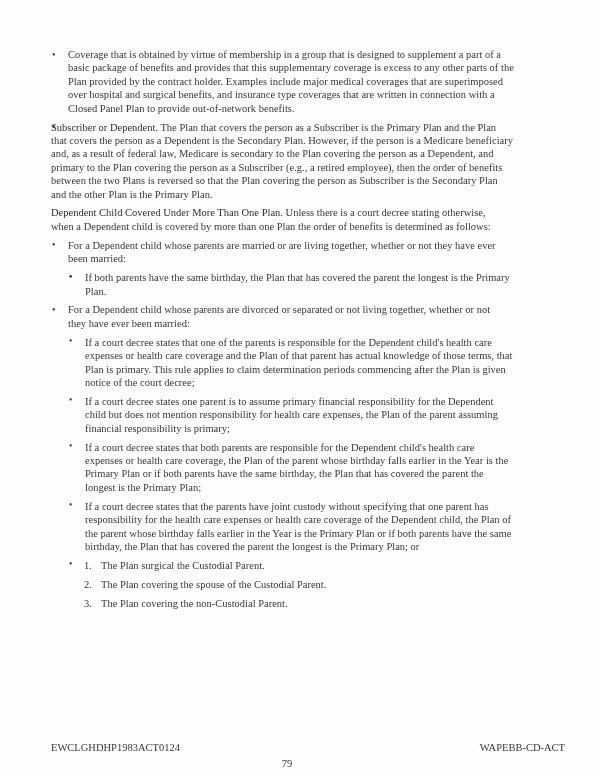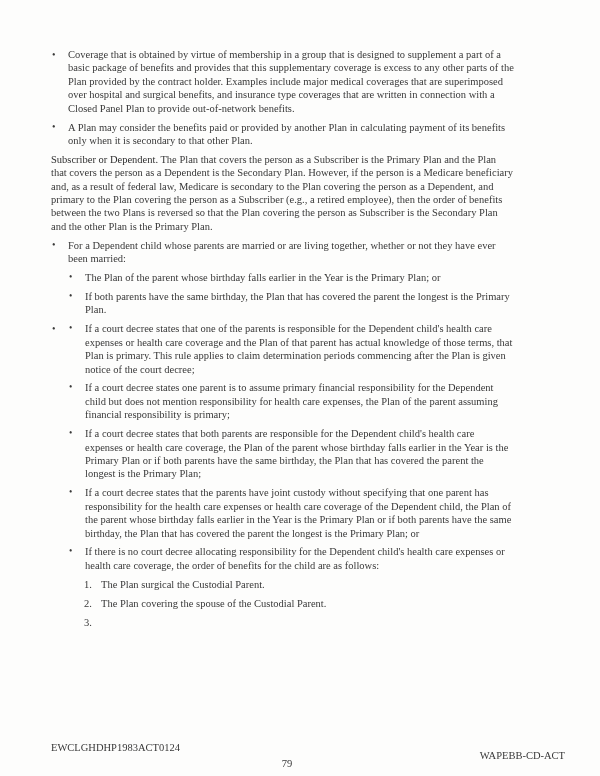--- a/index.html
+++ b/index.html
@@ -28,73 +28,76 @@
   .li2 > .marker { position:absolute; left:18px; top:-0.5px; font-size:9.5px; }
   .numitem { position:relative; padding-left:50px; }
   .numitem > .marker { position:absolute; left:33px; top:0; }
   .footer {
     position:absolute;
     left:51px; right:35px; top:741px;
     height:14px;
   }
   .footer-left { position:absolute; left:0; top:0; }
   .footer-center { position:absolute; left:186px; width:100px; text-align:center; top:16px; }
-  .footer-right { position:absolute; right:0; top:0;margin-top:8px; }
+  .footer-right { position:absolute; right:0; top:0; }
 </style>
 </head>
 <body>
 
 <div class="page">
   <div class="content">
 
     <div class="block li1">
       <span class="marker">•</span>
       <span class="txt">Coverage that is obtained by virtue of membership in a group that is designed to supplement a part of a
 basic package of benefits and provides that this supplementary coverage is excess to any other parts of the
 Plan provided by the contract holder. Examples include major medical coverages that are superimposed
 over hospital and surgical benefits, and insurance type coverages that are written in connection with a
 Closed Panel Plan to provide out-of-network benefits.</span>
     </div>
 
     <div class="block li1">
       <span class="marker">•</span>
-      <span class="txt">A Plan may consider the benefits paid or provided by another Plan in calculating payment of its benefits
-only when it is secondary to that other Plan.</span>
     </div>
 
 
     <div class="block">
       <b class="lead"></b><b class="lead">Subscriber or Dependent.</b><span class="txt"> The Plan that covers the person as a Subscriber is the Primary Plan and the Plan
 that covers the person as a Dependent is the Secondary Plan. However, if the person is a Medicare beneficiary
 and, as a result of federal law, Medicare is secondary to the Plan covering the person as a Dependent, and
 primary to the Plan covering the person as a Subscriber (e.g., a retired employee), then the order of benefits
 between the two Plans is reversed so that the Plan covering the person as Subscriber is the Secondary Plan
 and the other Plan is the Primary Plan.</span>
     </div>
 
+    <div class="block">
+      <b class="lead">Dependent Child Covered Under More Than One Plan.</b><span class="txt"> Unless there is a court decree stating otherwise,
+when a Dependent child is covered by more than one Plan the order of benefits is determined as follows:</span>
+    </div>
 
     <div class="block li1">
       <span class="marker">•</span>
       <span class="txt">For a Dependent child whose parents are married or are living together, whether or not they have ever
 been married:</span>
     </div>
 
     <div class="block li2">
       <span class="marker">•</span>
-      <span class="txt">The Plan of the parent whose birthday falls earlier in the Year is the Primary Plan; or</span>
     </div>
 
     <div class="block li2">
       <span class="marker">•</span>
       <span class="txt">If both parents have the same birthday, the Plan that has covered the parent the longest is the Primary
 Plan.</span>
     </div>
 
     <div class="block li1">
       <span class="marker">•</span>
+      <span class="txt">For a Dependent child whose parents are divorced or separated or not living together, whether or not
+they have ever been married:</span>
     </div>
 
     <div class="block li2">
       <span class="marker">•</span>
       <span class="txt">If a court decree states that one of the parents is responsible for the Dependent child's health care
 expenses or health care coverage and the Plan of that parent has actual knowledge of those terms, that
 Plan is primary. This rule applies to claim determination periods commencing after the Plan is given
 notice of the court decree;</span>
     </div>
 
@@ -116,36 +119,35 @@
     <div class="block li2">
       <span class="marker">•</span>
       <span class="txt">If a court decree states that the parents have joint custody without specifying that one parent has
 responsibility for the health care expenses or health care coverage of the Dependent child, the Plan of
 the parent whose birthday falls earlier in the Year is the Primary Plan or if both parents have the same
 birthday, the Plan that has covered the parent the longest is the Primary Plan; or</span>
     </div>
 
     <div class="block li2">
       <span class="marker">•</span>
-      <span class="txt">If there is no court decree allocating responsibility for the Dependent child's health care expenses or
-health care coverage, the order of benefits for the child are as follows:</span>
     </div>
 
     <div class="block numitem">
       <span class="marker">1.</span>
       <span class="txt">The Plan surgical the Custodial Parent.</span>
     </div>
 
     <div class="block numitem">
       <span class="marker">2.</span>
       <span class="txt">The Plan covering the spouse of the Custodial Parent.</span>
     </div>
 
     <div class="block numitem">
       <span class="marker">3.</span>
+      <span class="txt">The Plan covering the non-Custodial Parent.</span>
     </div>
 
   </div>
 
   <div class="footer">
     <span class="footer-left">EWCLGHDHP1983ACT0124</span>
     <span class="footer-center">79</span>
     <span class="footer-right">WAPEBB-CD-ACT</span>
   </div>
 </div>

